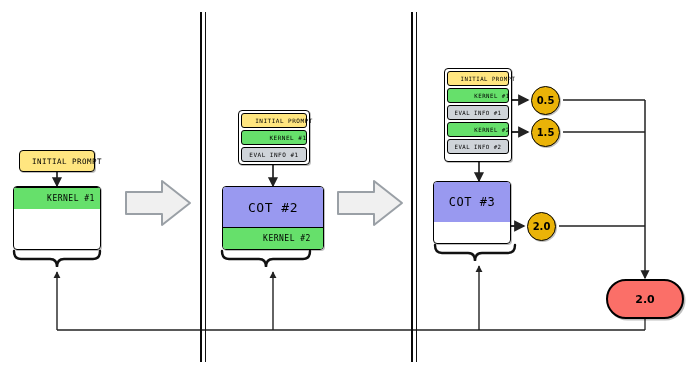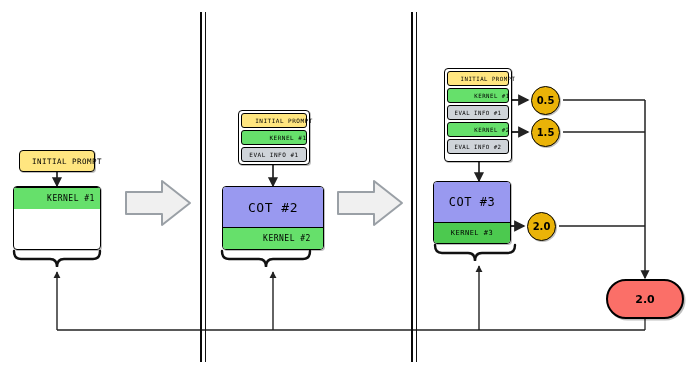--- a/index.html
+++ b/index.html
@@ -169,21 +169,20 @@
   <div class="stackbox" style="left:444px;top:68px;width:68px;height:94px;">
     <div class="row n-prompt" style="height:15px;font-size:5.7px;">INITIAL PROMPT</div>
     <div class="row n-kernel" style="height:15px;font-size:5.7px;">KERNEL #1</div>
     <div class="row n-eval" style="height:15px;font-size:5.7px;">EVAL INFO #1</div>
     <div class="row n-kernel" style="height:15px;font-size:5.7px;">KERNEL #2</div>
     <div class="row n-eval" style="height:15px;font-size:5.7px;">EVAL INFO #2</div>
   </div>
 
   <div class="group" style="left:433px;top:181px;width:78px;height:63px;">
     <div class="seg n-cot" style="height:40px;font-size:12px;text-align:right;">COT #3</div>
-    <div class="seg div n-kernel-dark" style="height:21px;font-size:7px;">KERNEL #3</div>
   </div>
 
   <div class="score" style="left:531px;top:86px;width:29px;height:29px;font-size:10px;">0.5</div>
   <div class="score" style="left:531px;top:118px;width:29px;height:29px;font-size:10px;">1.5</div>
   <div class="score" style="left:527px;top:212px;width:29px;height:29px;font-size:10px;">2.0</div>
 
   <div class="final" style="left:606px;top:279px;width:78px;height:40px;font-size:11px;">2.0</div>
 
 </div>
 

